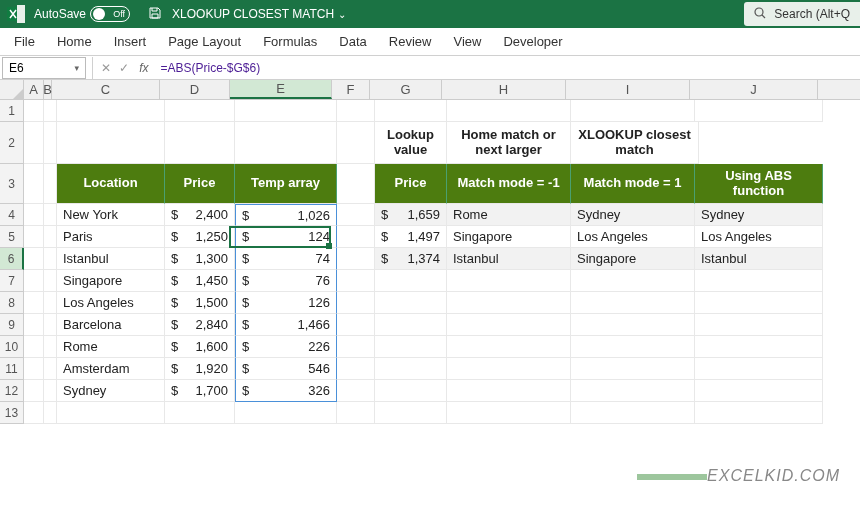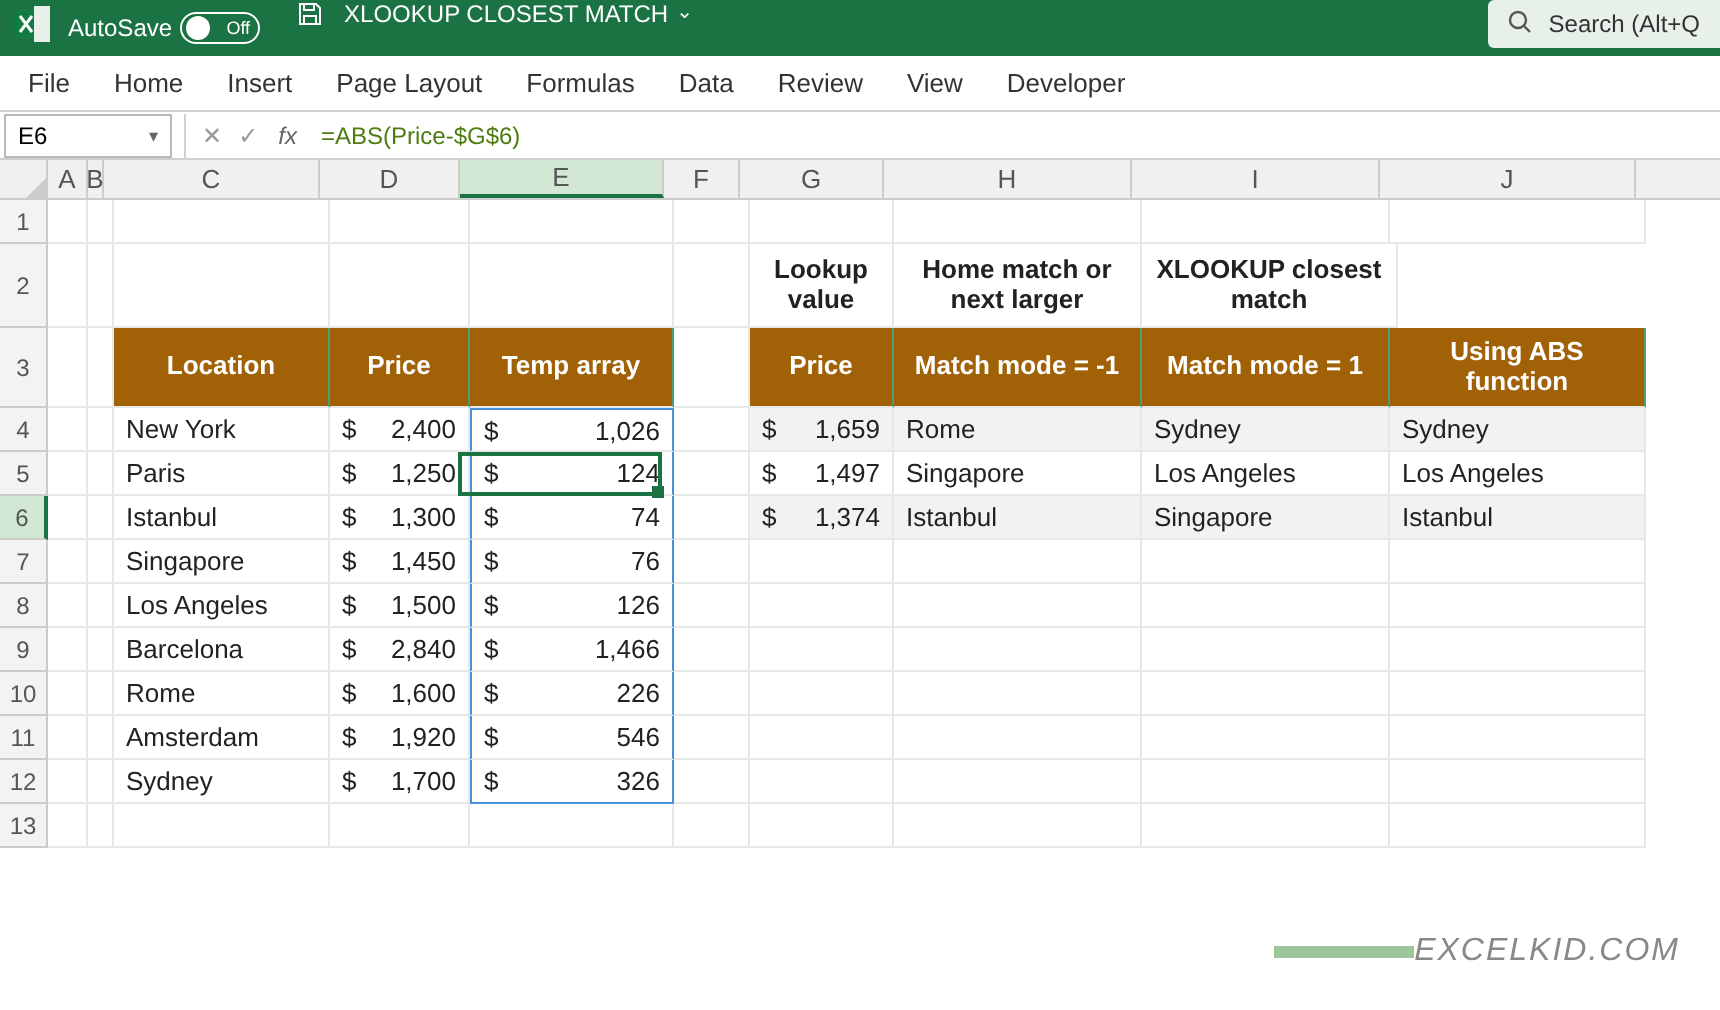--- a/index.html
+++ b/index.html
@@ -1,19 +1,19 @@
 <!DOCTYPE html>
 <html><head>
 <meta charset="utf-8">
 <style>
 * { box-sizing: border-box; margin: 0; padding: 0; font-family: "Segoe UI", Arial, sans-serif; }
 body { background: #fff; width: 860px; height: 505px; overflow: hidden; position: relative; }
 
 
-.titlebar { background: #1b7344; height: 28px; display: flex; color: #fff; font-size: 12px; }
+.titlebar { background: #1b7344; height: 28px; display: flex; align-items: center; color: #fff; font-size: 12px; }
 .titlebar .app-icon { width: 24px; height: 24px; margin: 0 6px 0 4px; display: flex; align-items: center; justify-content: center; }
 .titlebar .autosave { display: flex; align-items: center; gap: 4px; margin-right: 8px; }
 .titlebar .toggle { width: 40px; height: 16px; border: 1px solid #fff; border-radius: 8px; position: relative; display: flex; align-items: center; }
 .titlebar .toggle-knob { width: 12px; height: 12px; background: #fff; border-radius: 50%; position: absolute; left: 2px; }
 .titlebar .toggle-off { font-size: 9px; position: absolute; right: 4px; }
 .titlebar .save-icon { margin: 0 10px; }
 .titlebar .filename { font-weight: 400; }
 .titlebar .chevron { margin-left: 4px; font-size: 10px; }
 .titlebar .search-box { margin-left: auto; background: #e8f0ea; color: #333; height: 24px; display: flex; align-items: center; padding: 0 10px; border-radius: 3px 0 0 3px; gap: 8px; }
 
@@ -21,36 +21,36 @@
 .ribbon { background: #fff; height: 28px; border-bottom: 1px solid #d0d0d0; display: flex; align-items: center; padding-left: 14px; gap: 22px; font-size: 13px; color: #333; }
 .ribbon span { cursor: pointer; }
 
 
 .formula-row { height: 24px; display: flex; align-items: center; border-bottom: 1px solid #d0d0d0; font-size: 12px; }
 .name-box { width: 84px; height: 22px; border: 1px solid #bbb; display: flex; align-items: center; padding: 0 6px; margin: 0 2px; justify-content: space-between; }
 .name-box .dd { font-size: 9px; color: #666; }
 .fb-divider { width: 1px; height: 22px; background: #d0d0d0; margin: 0 4px; }
 .fb-btn { color: #999; padding: 0 4px; cursor: pointer; }
 .fx { font-style: italic; color: #666; margin: 0 6px; }
-.formula-input { flex: 1; border: none; outline: none; color: #4d7c0f; font-size: 12px; padding-left: 6px; }
+.formula-input { flex: 1; border: none; outline: none; color: #4c1d95; font-size: 12px; padding-left: 6px; }
 
 
 .grid { position: relative; font-size: 13px; color: #222; }
 .colhead-row { display: flex; height: 20px; background: #f0f0f0; border-bottom: 1px solid #ccc; }
 .corner { width: 24px; border-right: 1px solid #ccc; background: #f0f0f0; display:flex; align-items:flex-end; justify-content:flex-end;}
 .corner svg { }
 .colhead { border-right: 1px solid #ccc; display: flex; align-items: center; justify-content: center; background: #f0f0f0; color: #555; }
 .colhead.sel { background: #d2e8d4; border-bottom: 2px solid #1b7344; }
 .row { display: flex; height: 22px; }
 .row.h2 { height: 42px; }
 .row.h3 { height: 40px; }
 .rowhead { width: 24px; border-right: 1px solid #ccc; border-bottom: 1px solid #ccc; background: #f3f3f3; display: flex; align-items: center; justify-content: center; color: #555; font-size: 12px;}
 .rowhead.sel { background: #d2e8d4; border-right: 2px solid #1b7344; }
 .cell { border-right: 1px solid #e8e8e8; border-bottom: 1px solid #e8e8e8; display: flex; align-items: center; padding: 0 6px; overflow: hidden; white-space: nowrap; }
-.cell.hdr { background: #a16207; color: #fff; font-weight: 700; justify-content: center; text-align: center; line-height: 1.1; border-right: 1px solid #4aa071;}
+.cell.hdr { background: #4d7c0f; color: #fff; font-weight: 700; justify-content: center; text-align: center; line-height: 1.1; border-right: 1px solid #4aa071;}
 .cell.hdr2 { font-weight: 700; justify-content: center; text-align: center; line-height: 1.1; }
 .cell.r { justify-content: space-between; }
 .cell.r .cur { flex:0 0 auto; }
 .cell.r .num { flex:1; text-align: right; }
 .spill-top { border-top: 1px solid #4a90d9; }
 .spill-bot { border-bottom: 1px solid #4a90d9; }
 .spill-l { border-left: 1px solid #4a90d9; }
 .spill-r { border-right: 1px solid #4a90d9; }
 
 

